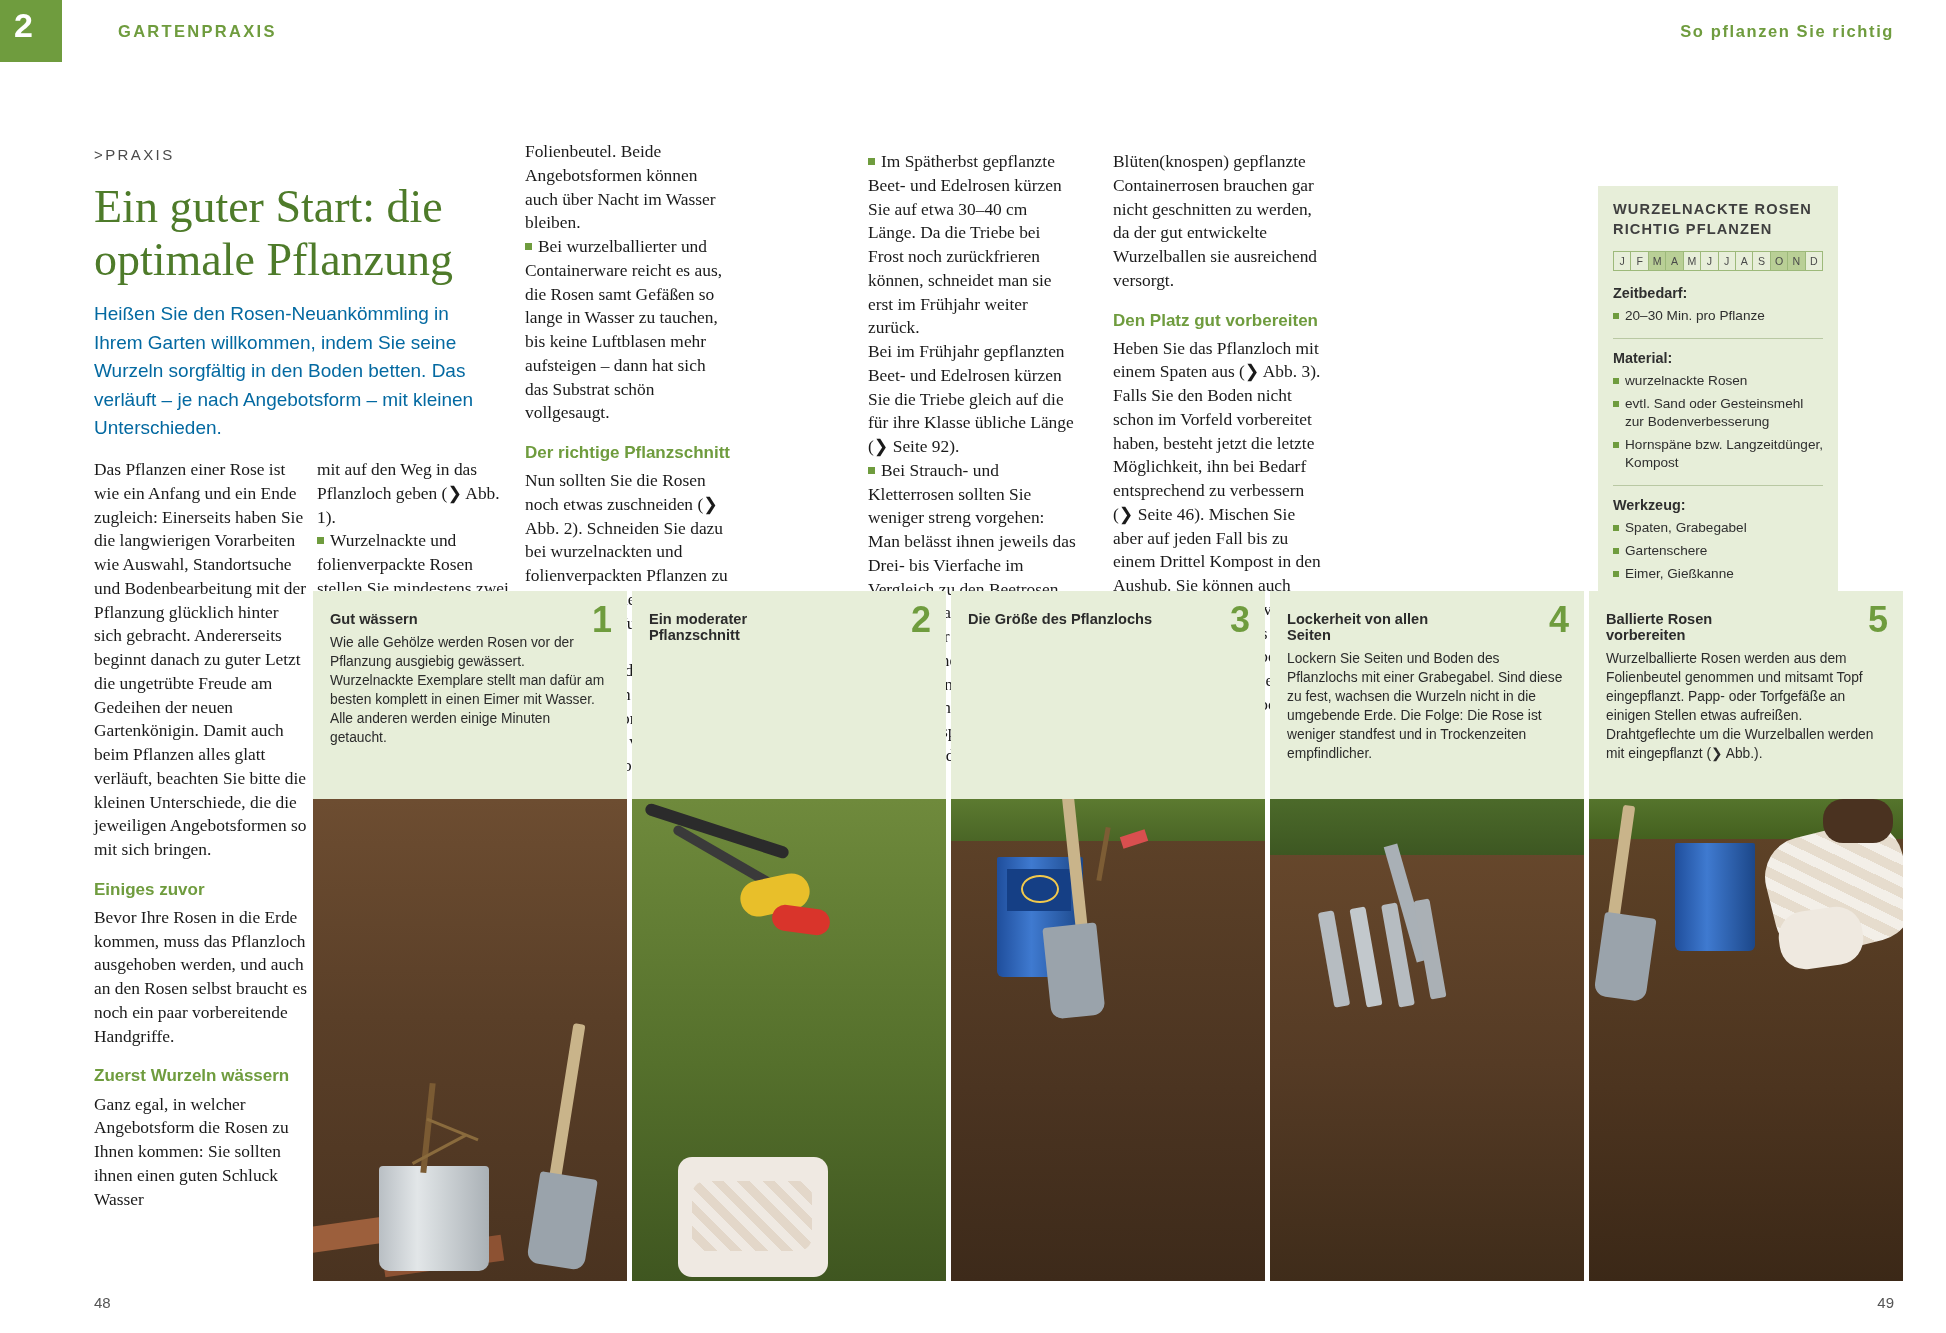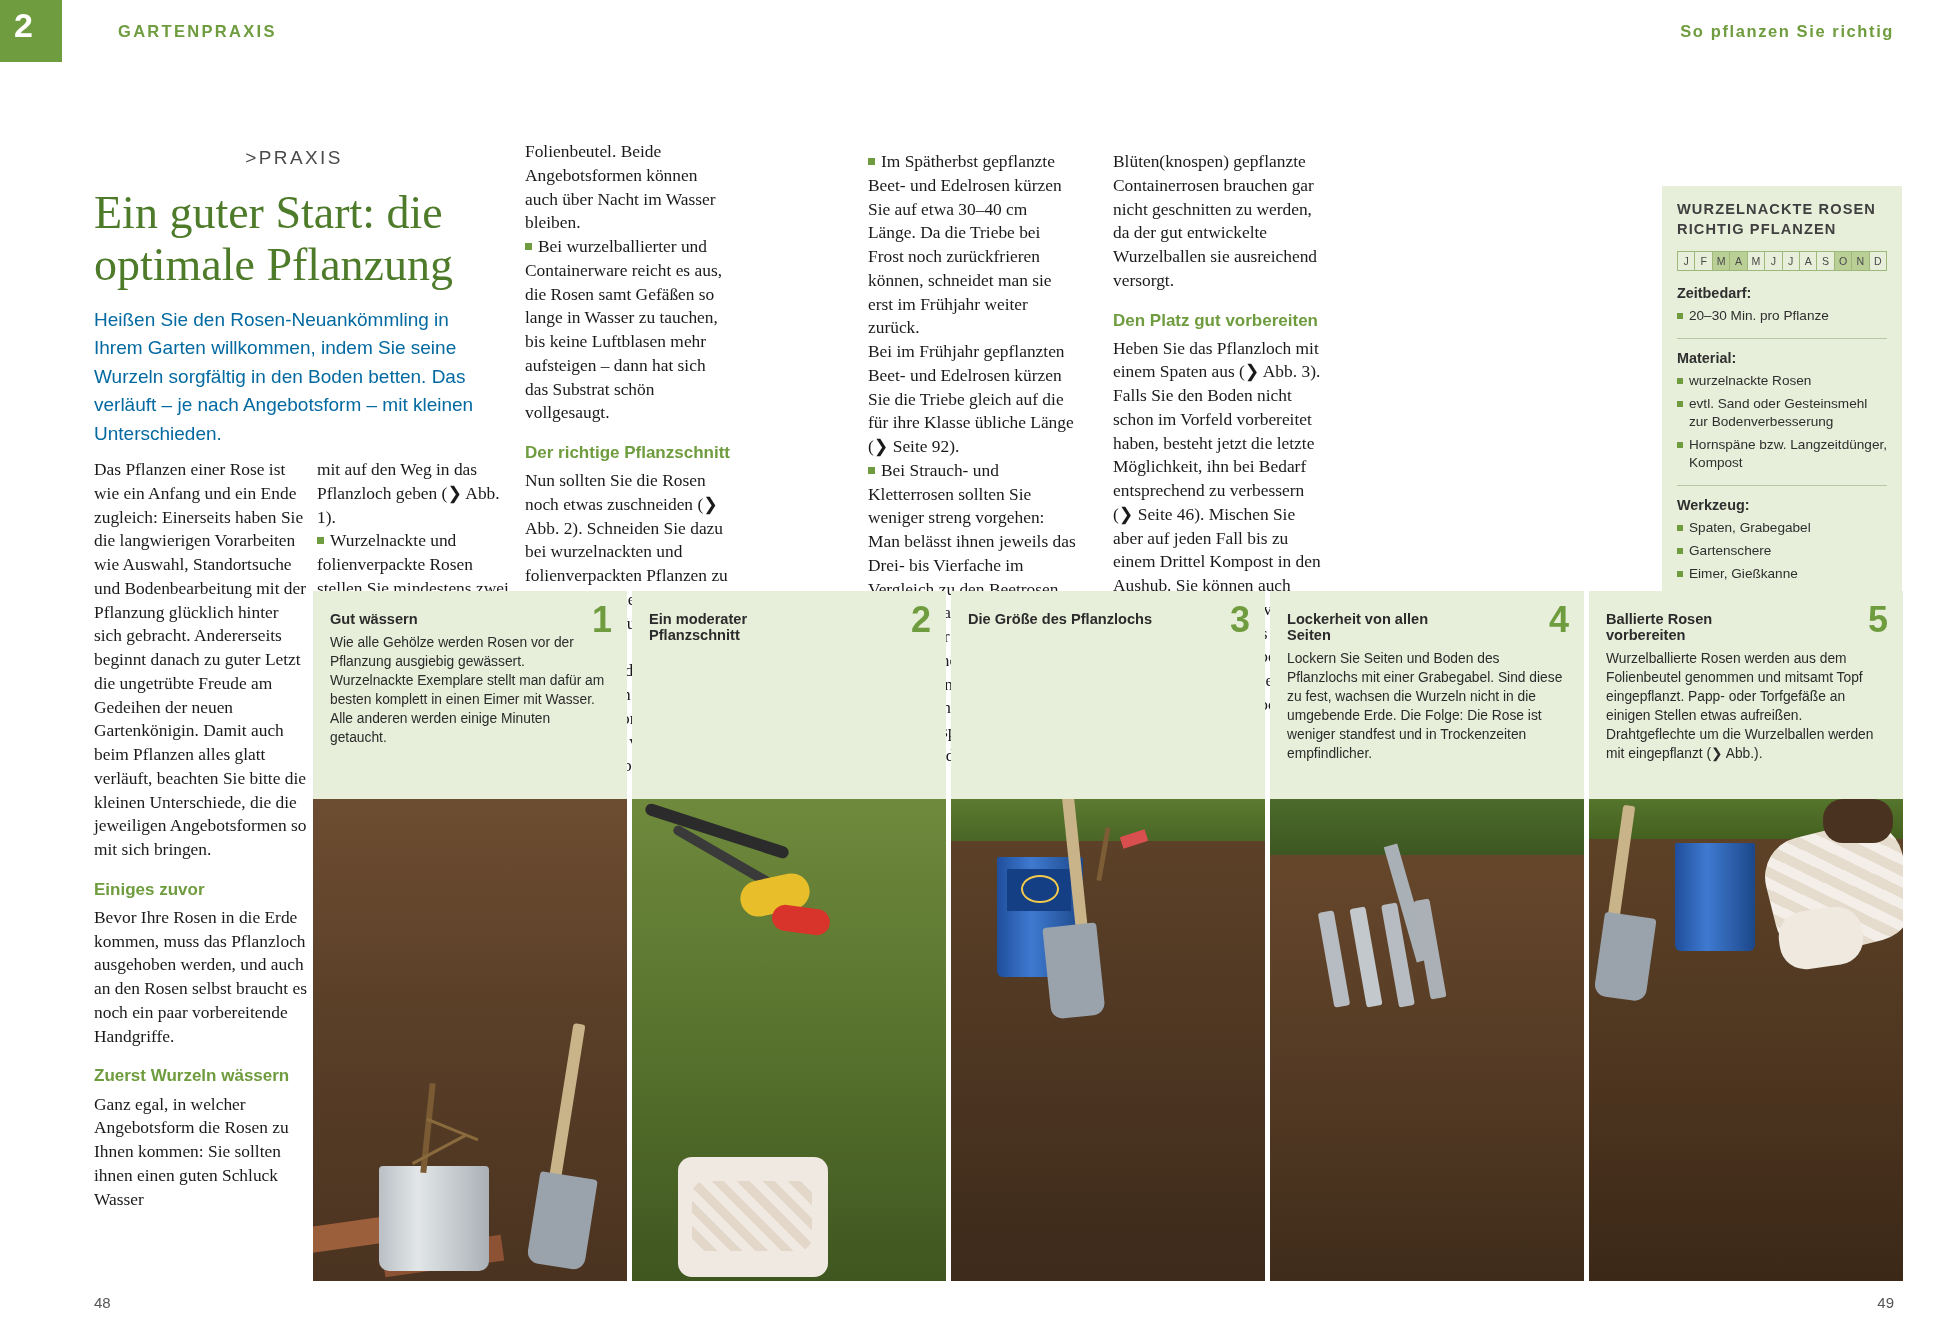--- a/index.html
+++ b/index.html
@@ -61,25 +61,24 @@
   .col {
     position: absolute;
     font-size: 17.4px;
     line-height: 1.365;
     text-align: left;
   }
   .col p { margin: 0 0 0 0; }
 
   .kicker {
     font-family: "Liberation Sans", sans-serif;
-    font-size: 19px;
+    font-size: 15px;
     letter-spacing: 2.4px;
     color: #4a4a4a;
     margin-bottom: 16px;
-    text-align: center;
   }
   .headline {
     font-family: "Liberation Serif", serif;
     font-size: 46px;
     line-height: 1.14;
     color: #4e7b2a;
     margin: 0 0 14px 0;
     font-weight: normal;
   }
   .lede {
@@ -104,21 +103,21 @@
     display: inline-block;
     width: 7px; height: 7px;
     background: #6f9c3e;
     margin-right: 6px;
     vertical-align: 2px;
   }
 
   
   .sidebar {
     position: absolute;
-    left: 1662px;
+    left: 1598px;
     top: 186px;
     width: 240px;
     background: #e7eed9;
     font-family: "Liberation Sans", sans-serif;
     padding: 14px 15px 16px 15px;
     box-sizing: border-box;
   }
   .sidebar h3 {
     margin: 0 0 12px 0;
     font-size: 14.6px;

